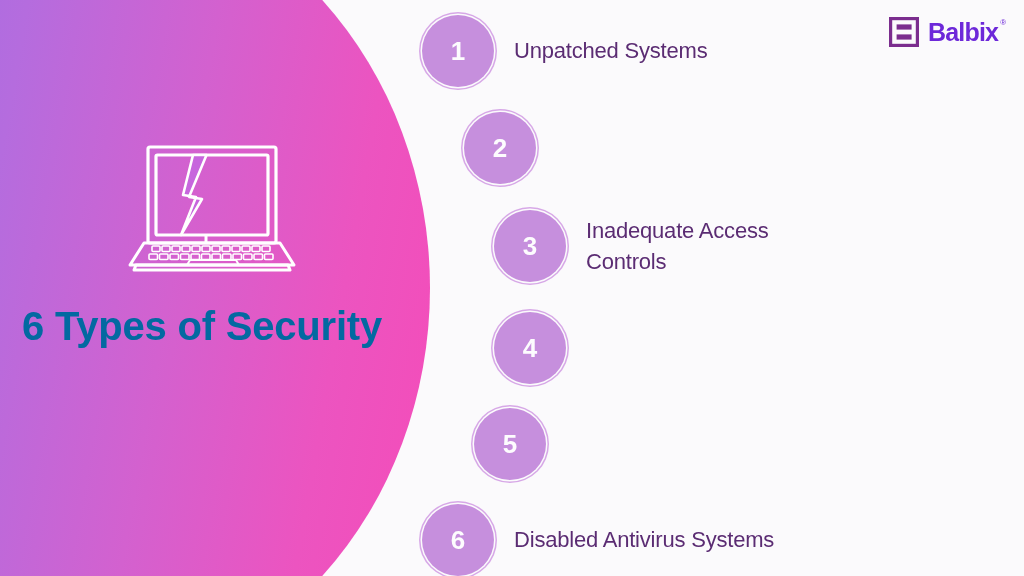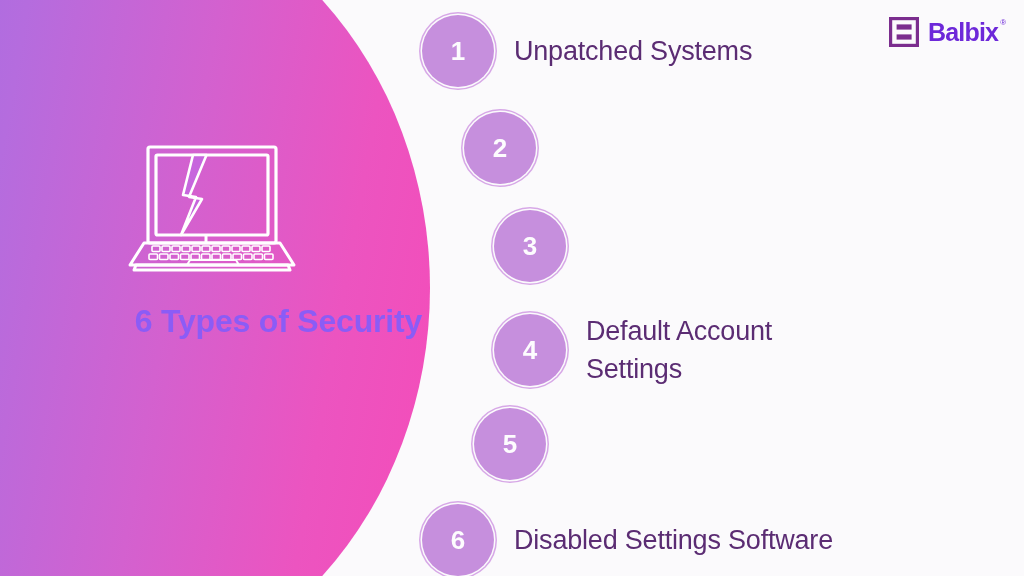--- a/index.html
+++ b/index.html
@@ -37,26 +37,25 @@
     width: 180px;
     height: 130px;
   }
 
   
   #headline {
     position: absolute;
     left: 22px;
     top: 300px;
     width: 400px;
-    color: #8b5cf6;
-    font-size: 32px;
+    color: #0369a1;
+    font-size: 40px;
     font-weight: bold;
     line-height: 1.32;
     letter-spacing: -0.2px;
-    text-align: right;
   }
   #headline .hl-line { display: block; white-space: nowrap; }
 
   
   #brand-logo {
     position: absolute;
     left: 889px;
     top: 17px;
     display: flex;
     align-items: center;
@@ -100,21 +99,21 @@
   .item-number {
     color: #FDFCFE;
     font-size: 26px;
     font-weight: bold;
     line-height: 1;
     user-select: none;
   }
   .item-label {
     margin-left: 20px;
     color: #5B2C73;
-    font-size: 27px;
+    font-size: 22px;
     font-weight: normal;
     line-height: 1.42;
     letter-spacing: -0.2px;
     white-space: pre-line;
   }
 
   
   #item-1 { left: 422px;  top: 15px;  }
   #item-2 { left: 464px;  top: 112px; }
   #item-3 { left: 494px;  top: 210px; }
@@ -207,36 +206,36 @@
   <div class="list-item" id="item-2">
     <div class="item-circle">
       <span class="item-number">2</span>
     </div>
   </div>
 
   <div class="list-item" id="item-3">
     <div class="item-circle">
       <span class="item-number">3</span>
     </div>
+    <div class="item-label">Inadequate Access
+Controls</div>
   </div>
 
   <div class="list-item" id="item-4">
     <div class="item-circle">
       <span class="item-number">4</span>
     </div>
-    <div class="item-label">Default Account
-Settings</div>
   </div>
 
   <div class="list-item" id="item-5">
     <div class="item-circle">
       <span class="item-number">5</span>
     </div>
   </div>
 
   <div class="list-item" id="item-6">
     <div class="item-circle">
       <span class="item-number">6</span>
     </div>
-    <div class="item-label">Disabled Settings Software</div>
+    <div class="item-label">Disabled Antivirus Systems</div>
   </div>
 
 </div>
 
 </body></html>

